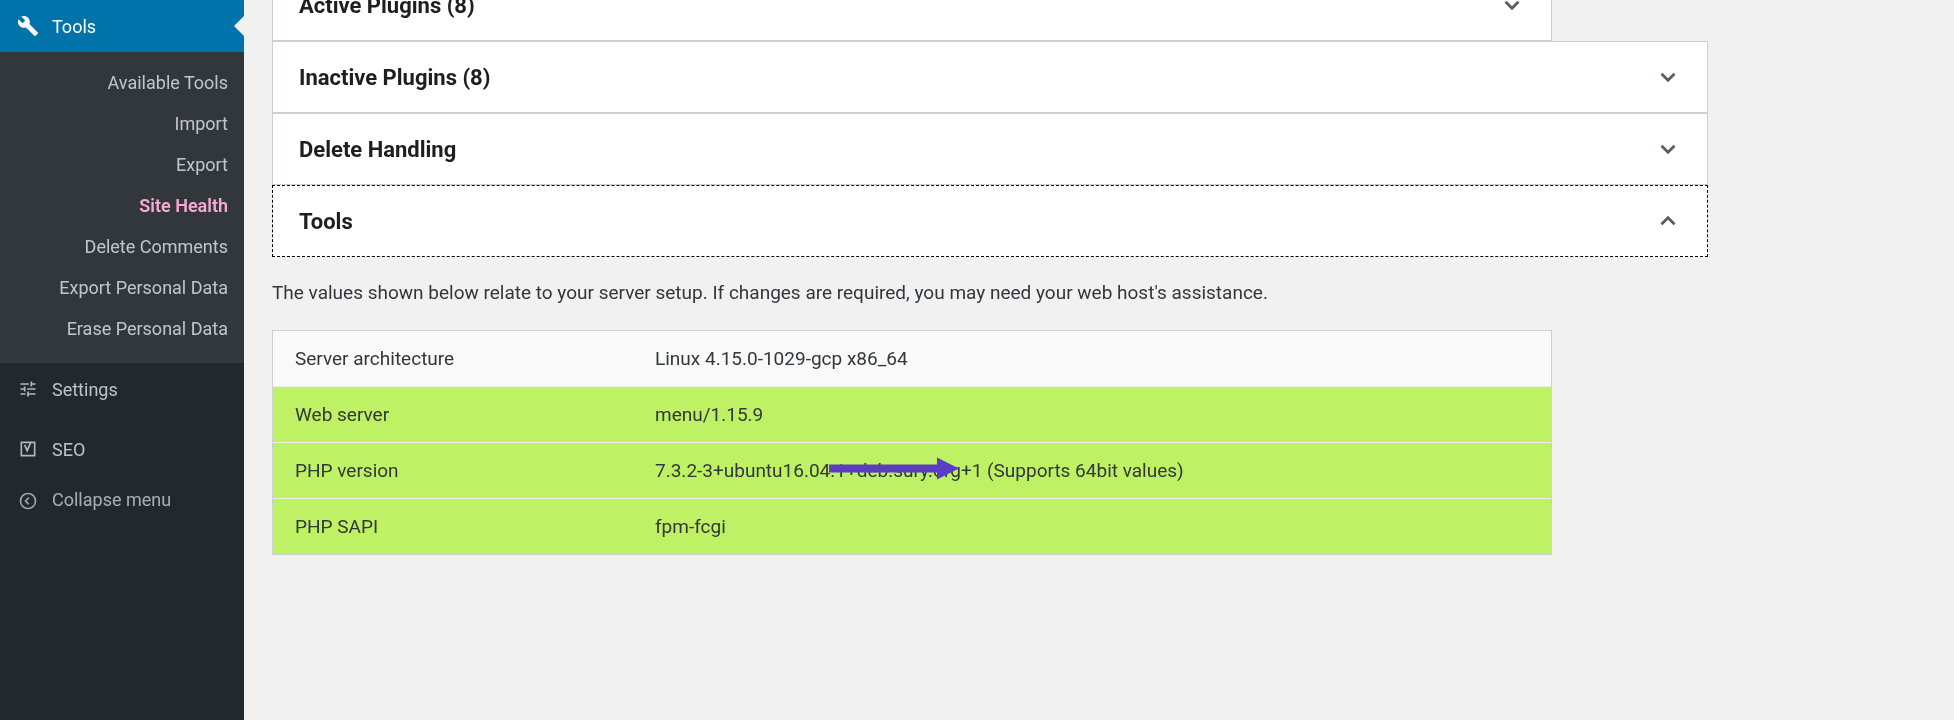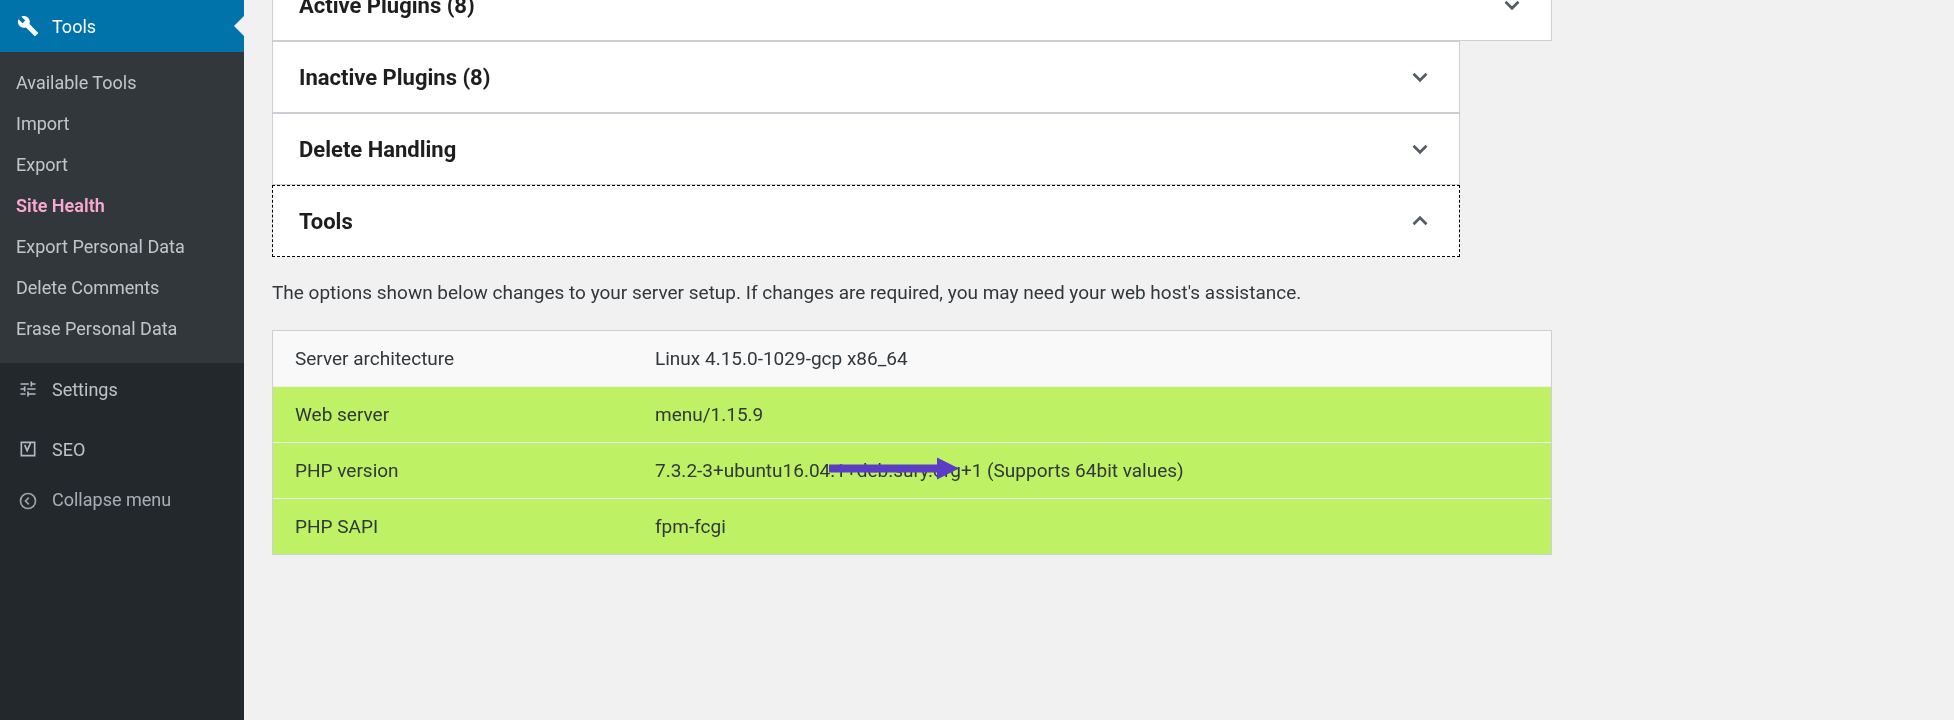--- a/index.html
+++ b/index.html
@@ -56,20 +56,21 @@
 }
 .submenu {
   background: #32373c;
   padding: 10px 0 14px 0;
 }
 .submenu-item {
   padding: 10px 16px;
   color: rgba(240,245,250,0.75);
   font-size: 18px;
   cursor: pointer;
+  text-align: right;
 }
 .submenu-item.current {
   color: #f9a8d4;
   font-weight: 600;
 }
 .sidebar-spacer { height: 8px; }
 .collapse {
   display: flex;
   padding: 14px 16px;
   color: rgba(240,245,250,0.65);
@@ -84,21 +85,21 @@
   align-items: center;
   justify-content: center;
 }
 
 .main {
   flex: 1;
   padding: 0 28px 3px 28px;
   overflow: hidden;
 }
 .panel {
-  width: 1188px;
+  width: 1436px;
   background: #fff;
   border: 1px solid #ccd0d4;
   margin-bottom: 0;
 }
 .panel-header {
   display: flex;
   align-items: center;
   justify-content: space-between;
   padding: 22px 26px;
   font-size: 22px;
@@ -160,22 +161,22 @@
         </svg>
     </span>
     <span>Tools</span>
   </div>
 
   <div class="submenu">
     <div class="submenu-item"><span>Available Tools</span></div>
     <div class="submenu-item"><span>Import</span></div>
     <div class="submenu-item"><span>Export</span></div>
     <div class="submenu-item current"><span>Site Health</span></div>
+    <div class="submenu-item"><span>Delete Comments</span></div>
     <div class="submenu-item"><span>Export Personal Data</span></div>
-    <div class="submenu-item"><span>Delete Comments</span></div>
     <div class="submenu-item"><span>Erase Personal Data</span></div>
   </div>
 
   <div class="sidebar-item">
     <span class="icon">
       <svg width="20" height="20" viewBox="0 0 24 24" fill="rgba(240,245,250,0.7)">
           <path d="M3 17v2h6v-2H3zM3 5v2h10V5H3zm10 16v-2h8v-2h-8v-2h-2v6h2zM7 9v2H3v2h4v2h2V9H7zm14 4v-2H11v2h10zm-6-4h2V7h4V5h-4V3h-2v6z"></path>
         </svg>
     </span>
     <span>Settings</span>
@@ -243,21 +244,21 @@
       <span>Tools</span>
       <span class="chev">
         <svg width="26" height="26" viewBox="0 0 24 24" fill="none" stroke="#555d66" stroke-width="2.5">
             <path d="M6 15l6-6 6 6"></path>
           </svg>
       </span>
     </div>
   </div>
 
   <div class="panel-body">
-    <div class="panel-desc">The options shown below changes to your server setup. If changes are required, you may need your web host's assistance.</div>
+    <div class="panel-desc">The values shown below relate to your server setup. If changes are required, you may need your web host's assistance.</div>
 
     <div class="table" style="width:1280px;">
       <div class="row">
         <div class="label">Server architecture</div>
         <div class="value">Linux 4.15.0-1029-gcp x86_64</div>
       </div>
       <div class="row">
         <div class="label">Web server</div>
         <div class="value">menu/1.15.9</div>
       </div>

